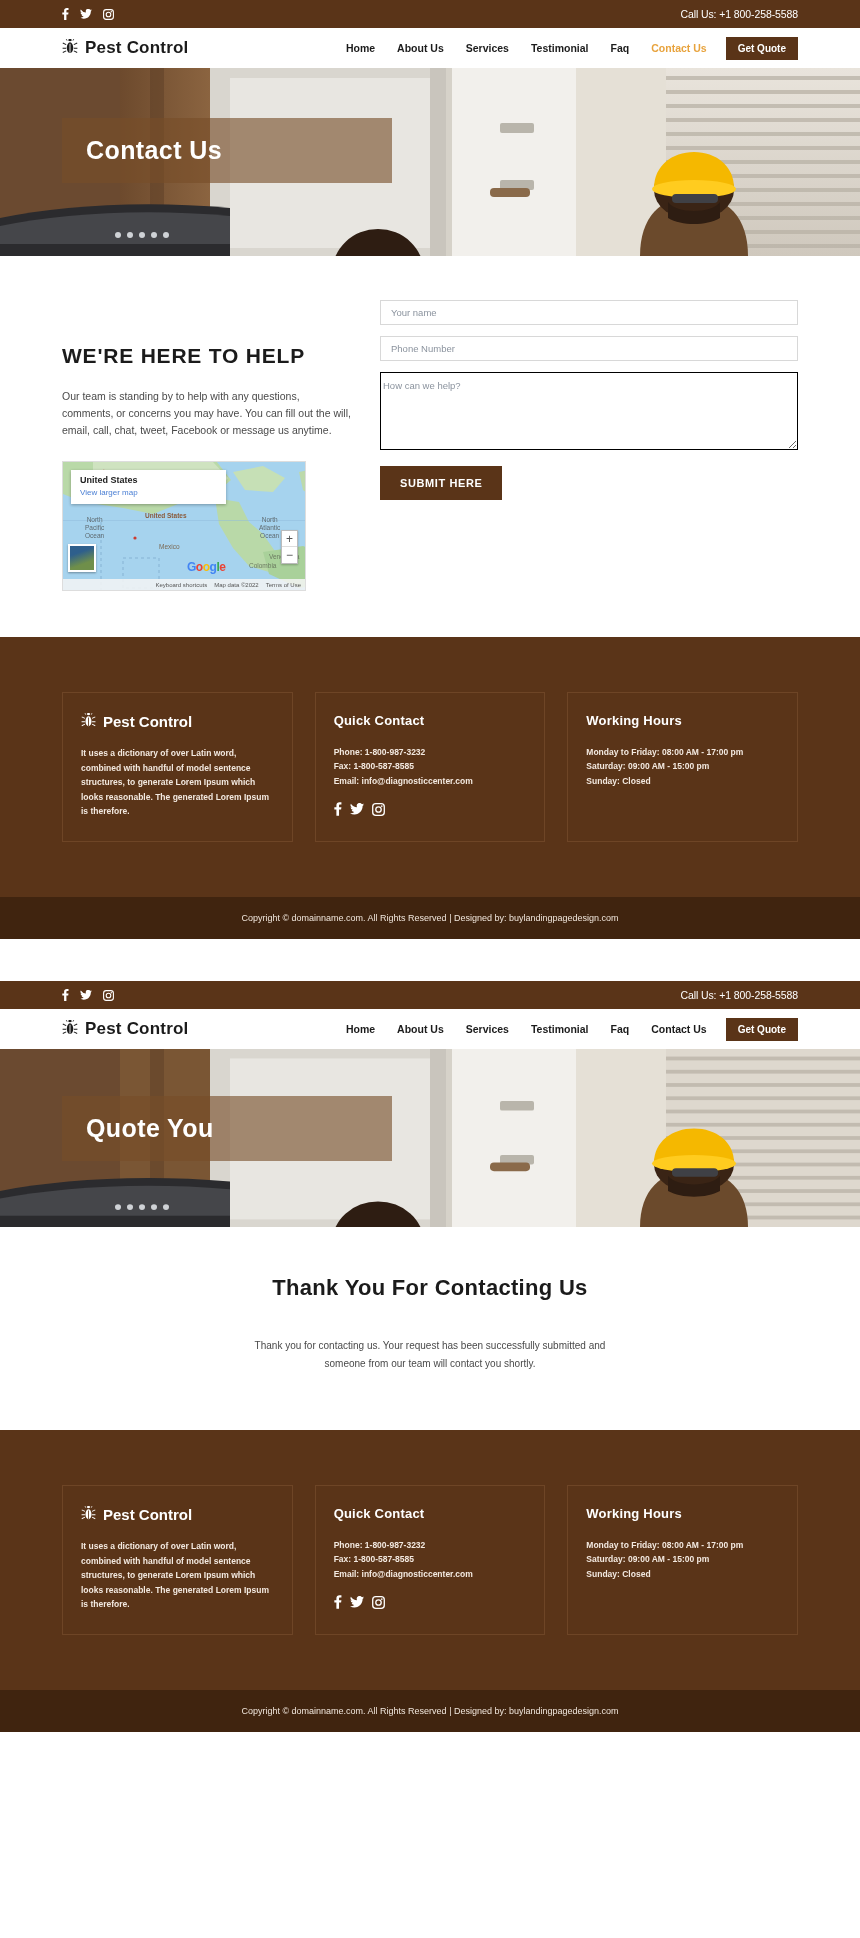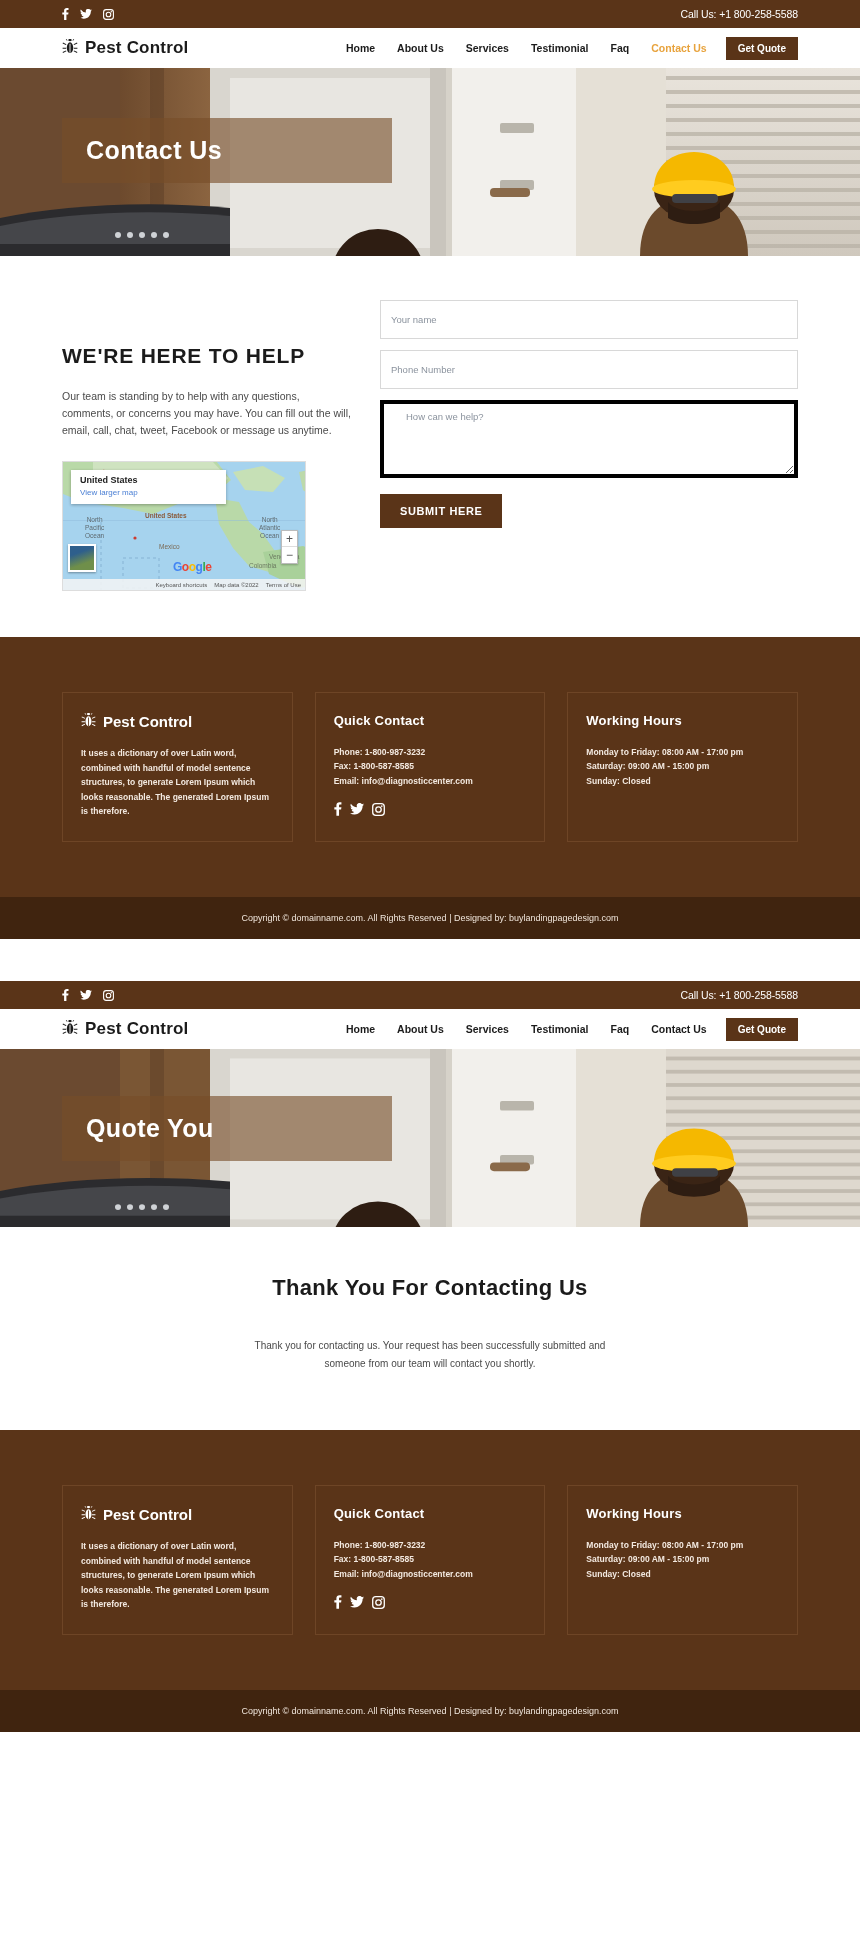--- a/index.html
+++ b/index.html
@@ -167,48 +167,48 @@
   }
   .map-attrib {
     position: absolute; bottom: 0; left: 0; right: 0;
     height: 11px;
     background: rgba(245,245,245,.86);
     display: flex; align-items: center; justify-content: flex-end;
     gap: 7px; padding-right: 4px;
     font-size: 6px; color: #555;
   }
   .gmark {
-    position: absolute; left: 110px; bottom: 16px;
+    position: absolute; left: 124px; bottom: 16px;
     font-size: 12px; font-weight: bold; letter-spacing: -0.5px;
   }
   .gmark i { font-style: normal; }
 
   
   .contact-right { flex: 1; padding-top: 4px; }
   .fld {
     width: 100%;
-    height: 39px;
+    height: 25px;
     border: 1px solid #d8d8d8;
     background: #ffffff;
     font-family: "Liberation Sans", sans-serif;
     font-size: 9.5px;
     color: #7d8693;
     padding: 0 10px;
     margin-bottom: 11px;
     display: block;
   }
   .fld-area {
     width: 100%;
     height: 78px;
-    border: 4px solid #000000;
+    border: 1px solid #000000;
     background: #ffffff;
     font-family: "Liberation Sans", sans-serif;
     font-size: 9.5px;
     color: #7d8693;
-    padding: 7px 22px;
+    padding: 7px 2px;
     margin-bottom: 16px;
     display: block;
     resize: vertical;
   }
   .fld::placeholder, .fld-area::placeholder { color: #8b939e; }
   .btn-submit {
     background: #5a3418;
     color: #ffffff;
     font-size: 11px;
     font-weight: bold;

